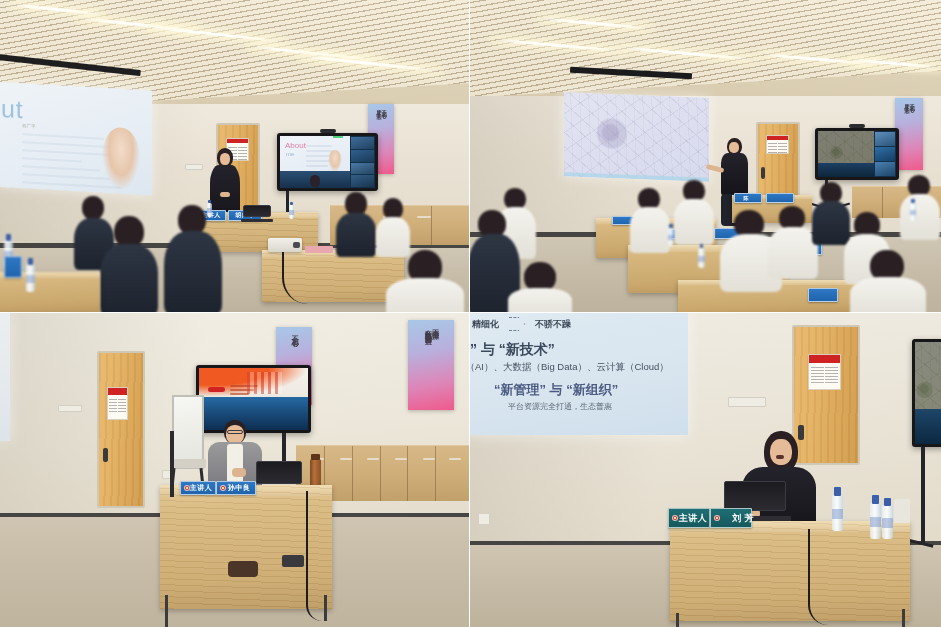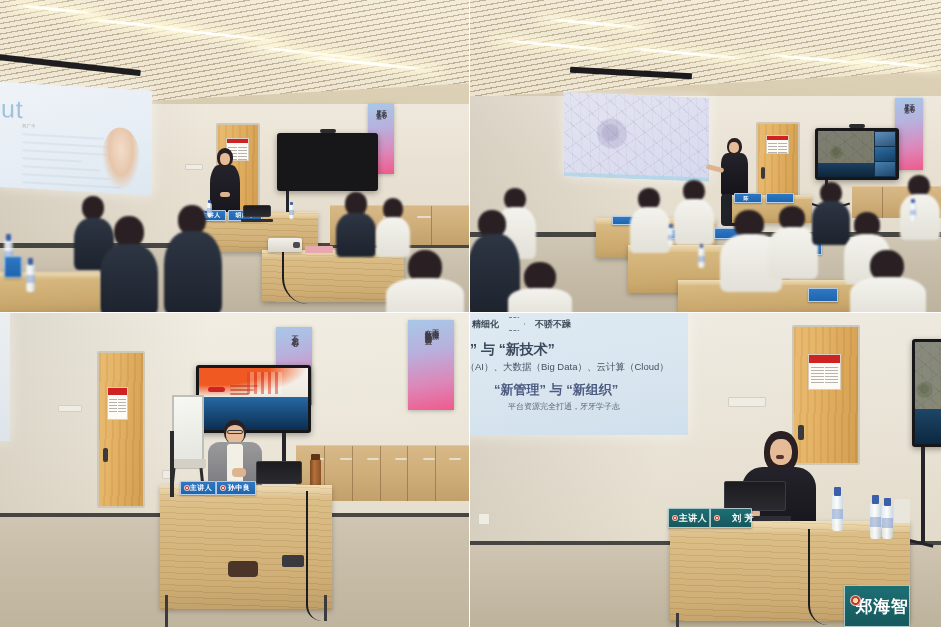--- a/index.html
+++ b/index.html
@@ -368,20 +368,44 @@
     </div>
     <div class="socket" style="left:185px;top:164px;width:18px;height:6px;"></div>
 
     <div class="banner" style="left:368px;top:104px;width:26px;height:70px;">
       <div class="banner-text" style="font-size:5px;">不忘初心
 牙牙学子志</div>
     </div>
 
     <div class="tvframe" style="left:277px;top:133px;width:101px;height:58px;">
       <div class="tv-cam"></div>
+      <div class="tvscreen">
+        <div style="position:absolute;left:0;top:0;width:74%;height:100%;background:linear-gradient(160deg,#f0f4f9,#dfe8f2);">
+          <div style="position:absolute;left:5px;top:5px;font-size:8px;color:#e07fa8;">About</div>
+          <div style="position:absolute;left:6px;top:15px;font-size:6px;color:#9fb7d4;">me</div>
+          <div style="position:absolute;left:26px;top:9px;width:30px;">
+            <div class="faint-line" style="position:relative;width:26px;margin-bottom:3px;opacity:.4;"></div>
+            <div class="faint-line" style="position:relative;width:29px;margin-bottom:3px;opacity:.4;"></div>
+            <div class="faint-line" style="position:relative;width:24px;margin-bottom:3px;opacity:.4;"></div>
+            <div class="faint-line" style="position:relative;width:28px;margin-bottom:3px;opacity:.4;"></div>
+            <div class="faint-line" style="position:relative;width:22px;opacity:.4;"></div>
+          </div>
+          <div class="proj-person" style="right:8px;top:14px;width:14px;height:22px;"></div>
+          <div style="position:absolute;left:0;bottom:0;width:100%;height:32%;background:linear-gradient(180deg,#2b4f72,#16304c);">
+            <div style="position:absolute;left:42%;top:22%;width:10px;height:12px;border-radius:45%;background:#2a2228;"></div>
+          </div>
+        </div>
+        <div style="position:absolute;right:0;top:0;width:26%;height:100%;display:flex;flex-direction:column;gap:1px;padding:1px;">
+          <div style="flex:1;background:linear-gradient(160deg,#3f6d9c,#21425f);"></div>
+          <div style="flex:1;background:linear-gradient(160deg,#2f5f8e,#1b3a57);"></div>
+          <div style="flex:1;background:linear-gradient(160deg,#4b7aa8,#24455f);"></div>
+          <div style="flex:1;background:linear-gradient(160deg,#355f88,#18344e);"></div>
+        </div>
+        <div style="position:absolute;left:56%;top:0;width:10px;height:2px;background:#4fd17a;"></div>
+      </div>
     </div>
     <div class="tvstand" style="left:286px;top:191px;width:3px;height:42px;"></div>
     <div class="tvstand leg" style="left:270px;top:229px;width:26px;height:2px;transform:rotate(18deg);"></div>
     <div class="tvstand leg" style="left:288px;top:229px;width:26px;height:2px;transform:rotate(-18deg);"></div>
 
     <div class="cabinet" style="left:330px;top:205px;width:140px;height:40px;">
       <div class="cab-div" style="left:24%;"></div>
       <div class="cab-div" style="left:48%;"></div>
       <div class="cab-div" style="left:72%;"></div>
       <div class="cab-handle" style="left:14%;top:26%;width:14px;"></div>
@@ -757,21 +781,21 @@
 
     <div class="projection" style="left:-8px;top:-2px;width:226px;height:124px;background:linear-gradient(170deg,#dfeaf2 0%,#d8e5ef 60%,#cfdfec 100%);">
       <div style="position:absolute;left:10px;top:6px;display:flex;align-items:center;gap:10px;">
         <span style="font-size:9px;color:#3a4654;font-weight:700;">精细化</span>
         <span style="display:inline-block;width:16px;height:14px;border:1.5px dashed #6d8096;border-left:none;clip-path:polygon(0 0,60% 0,100% 50%,60% 100%,0 100%);"></span>
         <span style="font-size:9px;color:#3a4654;font-weight:700;">不骄不躁</span>
       </div>
       <div style="position:absolute;left:-6px;top:30px;font-size:14px;color:#3b4a5c;font-weight:700;">素” 与 “新技术”</div>
       <div style="position:absolute;left:-6px;top:50px;font-size:9.5px;color:#44515f;">能（AI）、大数据（Big Data）、云计算（Cloud）</div>
       <div style="position:absolute;left:32px;top:70px;font-size:13px;color:#4b5a80;font-weight:700;">“新管理” 与 “新组织”</div>
-      <div style="position:absolute;left:46px;top:90px;font-size:8px;color:#5a6775;">平台资源完全打通，牙牙学子志</div>
+      <div style="position:absolute;left:46px;top:90px;font-size:8px;color:#5a6775;">平台资源完全打通，生态普惠</div>
     </div>
 
     <div class="door" style="left:322px;top:12px;width:68px;height:140px;">
       <div class="door-grain"></div>
       <div class="door-notice" style="left:22%;top:20%;width:52%;height:26%;">
         <div class="notice-head"></div>
         <div class="notice-body">
           <div class="notice-col">
               <i></i>
               <i></i>
@@ -825,24 +849,20 @@
     <div class="desk-leg" style="left:432px;top:296px;height:18px;"></div>
 
     <div class="nameplate teal" style="left:198px;top:195px;width:42px;height:20px;font-size:9px;">
       <span class="np-emblem"></span>
       <span style="padding-left:8px;">主讲人</span>
     </div>
     <div class="nameplate teal" style="left:240px;top:195px;width:42px;height:20px;font-size:9px;">
       <span class="np-emblem"></span>
       <span style="padding-left:24px;">刘&nbsp;芳</span>
     </div>
-    <div class="nameplate teal" style="left:374px;top:272px;width:66px;height:42px;font-size:17px;">
-      <span class="np-emblem" style="width:11px;height:11px;left:5px;top:22%;transform:none;"></span>
-      <span style="padding-left:10px;">郑海智</span>
-    </div>
 
     <div class="bottle" style="left:362px;top:182px;width:11px;height:36px;">
       <div class="bottle-cap"></div>
         <div class="bottle-label"></div>
     </div>
     <div class="bottle" style="left:400px;top:190px;width:11px;height:36px;">
       <div class="bottle-cap"></div>
         <div class="bottle-label"></div>
     </div>
     <div class="bottle" style="left:412px;top:192px;width:11px;height:34px;">

